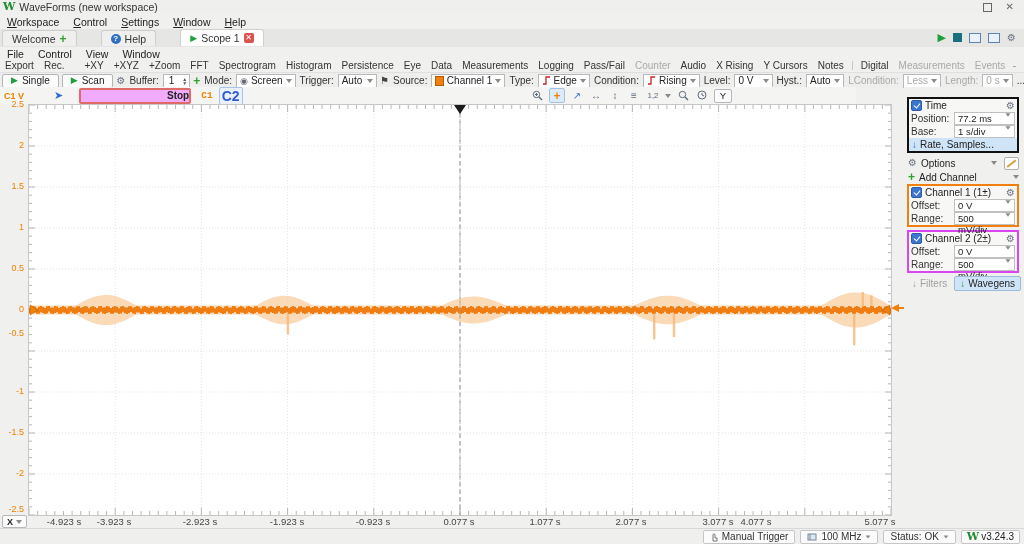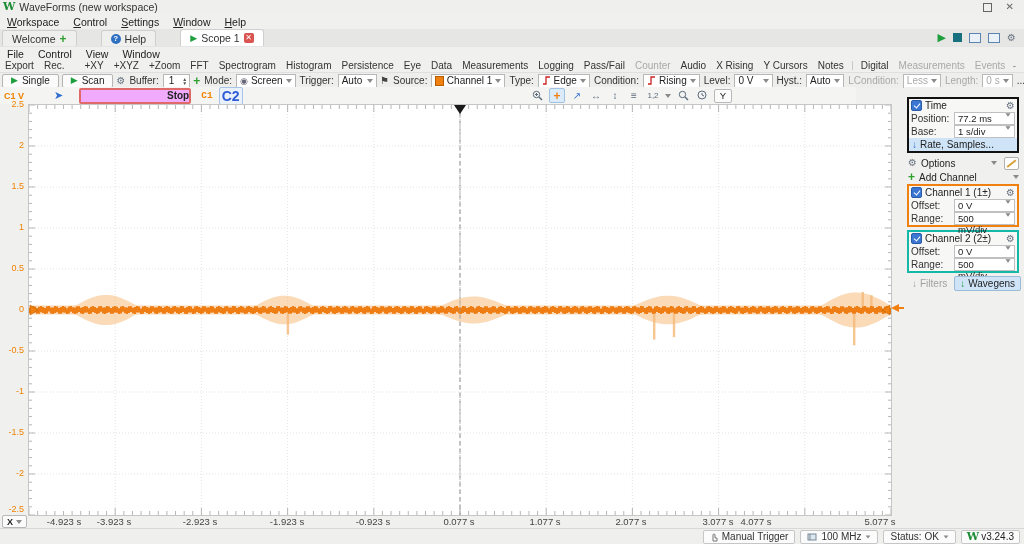--- a/index.html
+++ b/index.html
@@ -72,21 +72,21 @@
   .xaxisrow{position:absolute;left:0;top:515px;width:1024px;height:13px;}
   .xlab{position:absolute;top:1px;font-size:9.5px;color:#444;transform:translateX(-50%);white-space:nowrap;}
   .xbtn{position:absolute;left:2px;top:0;display:flex;align-items:center;gap:3px;background:#fbfbfb;border:1px solid #b8b8b8;border-radius:2px;height:11px;padding:0 4px;font-weight:bold;font-size:9px;}
   .rmark{position:absolute;left:891px;top:304px;width:0;height:0;border-top:4px solid transparent;border-bottom:4px solid transparent;border-right:8px solid #f08010;}
   .rmark2{position:absolute;left:899px;top:307px;width:5px;height:2px;background:#f08010;}
   
   .sidebar{position:absolute;left:904px;top:87px;width:120px;height:441px;background:#f0f0ef;padding-top:10px;box-sizing:border-box;}
   .panel{margin:0 5px 3px 3px;background:#f7f7f6;}
   .p-time{border:2px solid #111;}
   .p-ch1{border:2px solid #f08010;}
-  .p-ch2{border:2px solid #14b8a6;}
+  .p-ch2{border:2px solid #d946ef;}
   .prow{display:flex;align-items:center;height:13px;padding:0 2px;gap:3px;}
   .prow .ptitle{font-size:10px;color:#222;white-space:nowrap;}
   .prow .gear{margin-left:auto;}
   .plabel{width:40px;font-size:10px;color:#333;}
   .pdd{flex:1;display:flex;align-items:flex-start;background:#fff;border:1px solid #c0c0c0;height:11px;padding:0 3px;font-size:9.5px;gap:3px;}
   .pdd .car{margin-left:auto;transform:scale(.85);}
   .ratelink{display:flex;align-items:center;gap:3px;background:#cfe4f7;height:13px;padding:0 3px;font-size:10px;color:#222;}
   .dna{font-weight:bold;font-size:10px;}
   .dna.blue{color:#2f6fd0;} .dna.green{color:#1e9e3c;} .dna.gray{color:#a0a0a0;}
   .cb{width:9px;height:9px;background:#3a76d2;border:1px solid #2a5ca8;border-radius:2px;position:relative;flex:none;}
@@ -303,21 +303,21 @@
   <span class="scroll-up">▲</span>
   <span class="scroll-dn">▼</span>
 
   <div>
     <span class="ylab" style="top:99px">2.5</span>
     <span class="ylab" style="top:140px">2</span>
     <span class="ylab" style="top:181px">1.5</span>
     <span class="ylab" style="top:222px">1</span>
     <span class="ylab" style="top:263px">0.5</span>
     <span class="ylab" style="top:304px">0</span>
-    <span class="ylab" style="top:345px">-0.5</span>
+    <span class="ylab" style="top:328px">-0.5</span>
     <span class="ylab" style="top:386px">-1</span>
     <span class="ylab" style="top:427px">-1.5</span>
     <span class="ylab" style="top:468px">-2</span>
     <span class="ylab" style="top:504px">-2.5</span>
   </div>
 
   <div class="plot">
     <svg id="wave" width="862" height="410">
         <line x1="86.2" y1="0" x2="86.2" y2="410" stroke="#e3e3e3" stroke-dasharray="1 2"></line>
         <line x1="172.4" y1="0" x2="172.4" y2="410" stroke="#e3e3e3" stroke-dasharray="1 2"></line>

